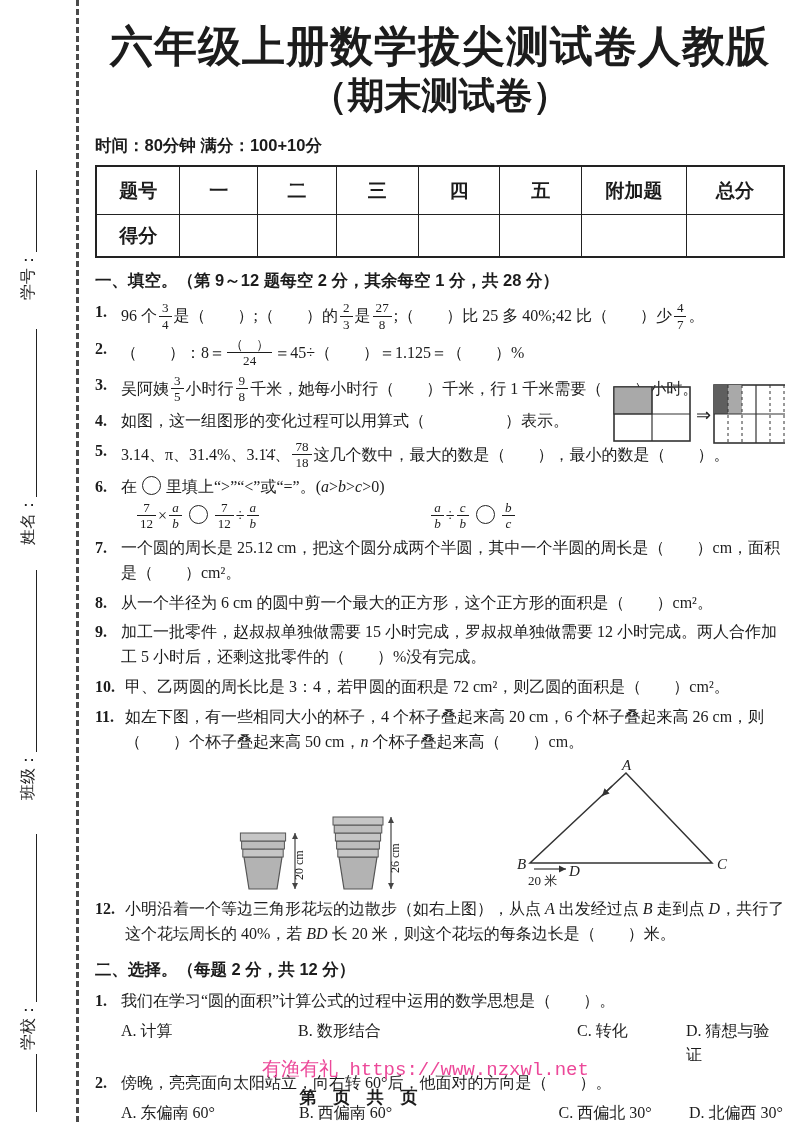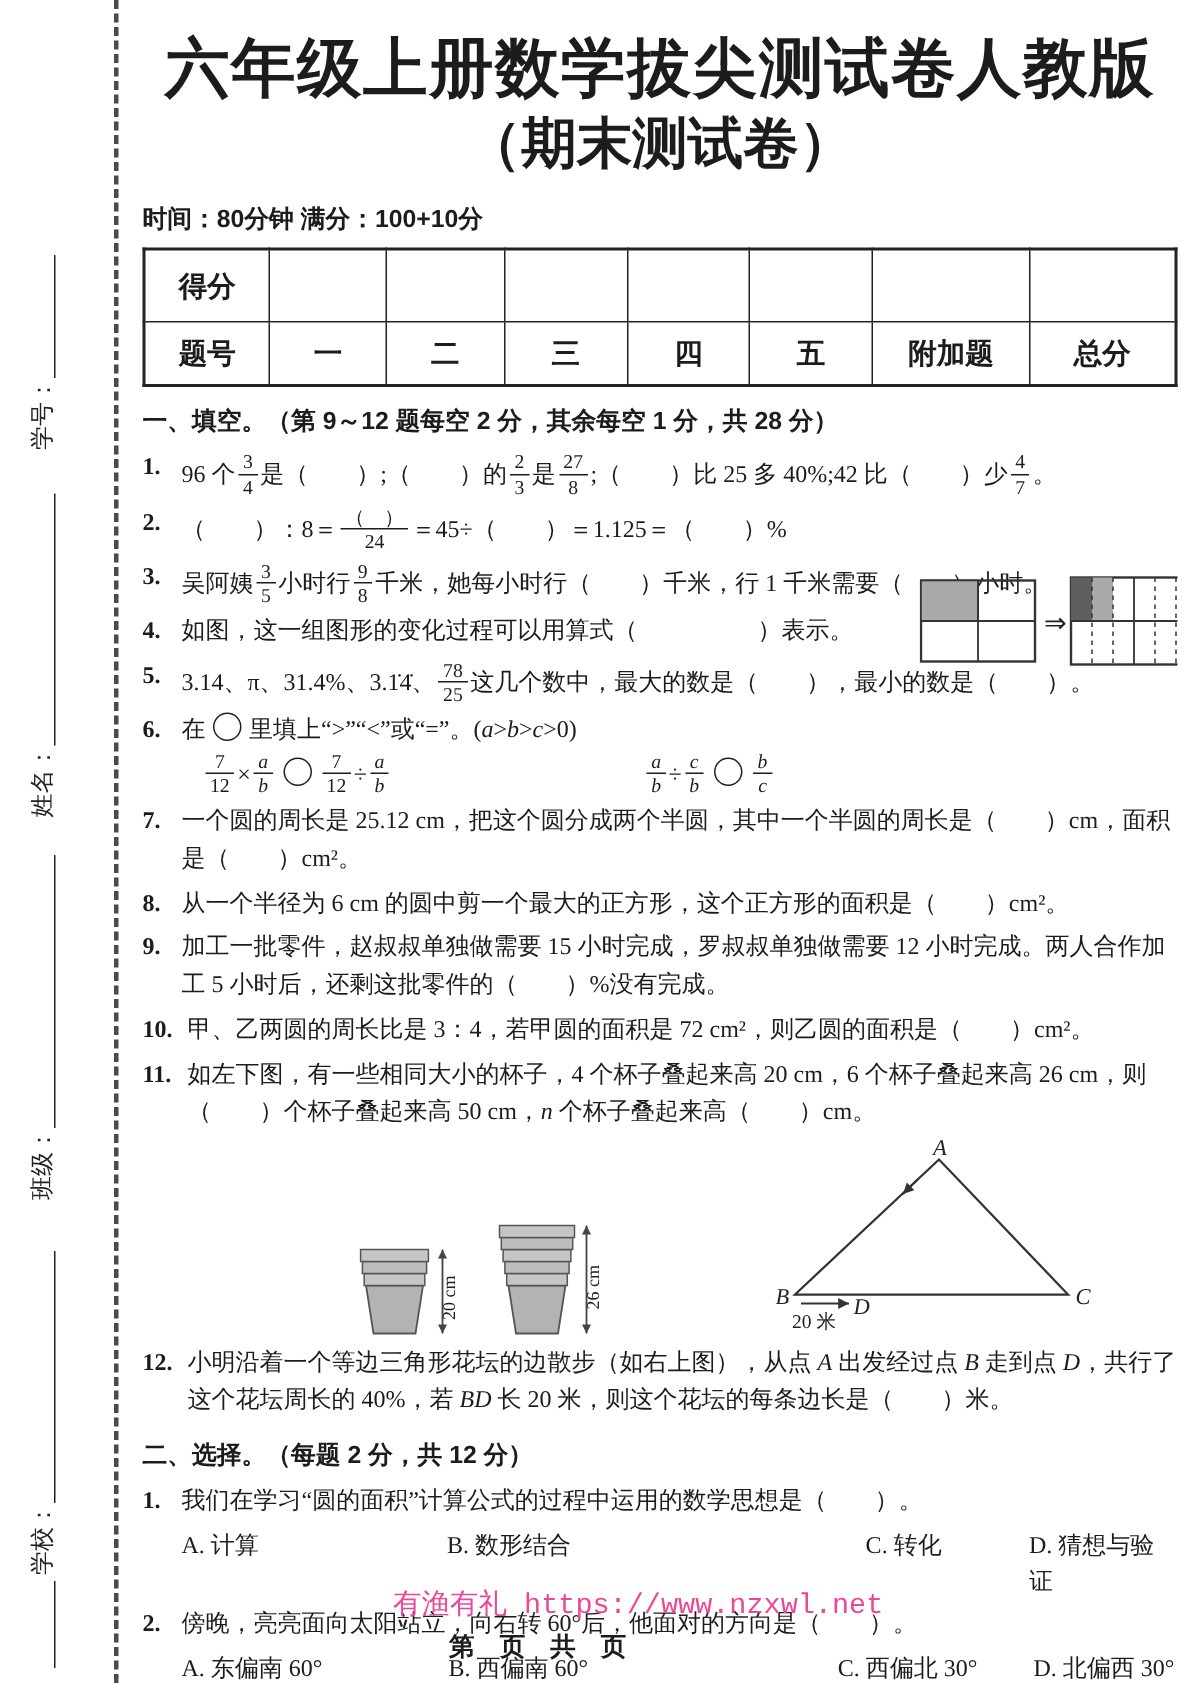--- a/index.html
+++ b/index.html
@@ -85,38 +85,38 @@
           <col style="width:78px">
           <col style="width:79px">
           <col style="width:82px">
                 <col style="width:82px">
           <col style="width:82px">
           <col style="width:105px">
           <col style="width:98px">
         </colgroup>
       <tbody>
           <tr>
-        <td>得分</td>
-        <td></td>
-        <td></td>
-        <td></td>
-        <td></td>
-        <td></td>
-        <td></td>
-        <td></td>
-      </tr>
-      <tr>
         <td>题号</td>
         <td>一</td>
         <td>二</td>
         <td>三</td>
         <td>四</td>
         <td>五</td>
         <td>附加题</td>
         <td>总分</td>
+      </tr>
+      <tr>
+        <td>得分</td>
+        <td></td>
+        <td></td>
+        <td></td>
+        <td></td>
+        <td></td>
+        <td></td>
+        <td></td>
       </tr>
     </tbody>
       </table>
 
     <div class="sec-head">一、填空。（第 9～12 题每空 2 分，其余每空 1 分，共 28 分）</div>
 
     <div class="q">
       <span class="qno">1.</span>
       <span><span>96 个</span><span class="frac"><span class="num">3</span><span class="den">4</span></span><span>是（　　）;（　　）的</span><span class="frac"><span class="num">2</span><span class="den">3</span></span><span>是</span><span class="frac"><span class="num">27</span><span class="den">8</span></span><span>;（　　）比 25 多 40%;42 比（　　）少</span><span class="frac"><span class="num">4</span><span class="den">7</span></span><span>。</span></span>
     </div>
@@ -144,21 +144,21 @@
         <line x1="101" y1="35" x2="185" y2="35" stroke="#333" stroke-width="1.2"></line>
         <line x1="143" y1="6" x2="143" y2="64" stroke="#333" stroke-width="1.2"></line>
         <line x1="115" y1="6" x2="115" y2="64" stroke="#333" stroke-width="1" stroke-dasharray="3,3"></line>
         <line x1="129" y1="6" x2="129" y2="64" stroke="#333" stroke-width="1" stroke-dasharray="3,3"></line>
         <line x1="157" y1="6" x2="157" y2="64" stroke="#333" stroke-width="1" stroke-dasharray="3,3"></line>
         <line x1="171" y1="6" x2="171" y2="64" stroke="#333" stroke-width="1" stroke-dasharray="3,3"></line>
       </svg>
     </div>
     <div class="q">
       <span class="qno">5.</span>
-      <span><span>3.14、π、31.4%、3.1̇4̇、</span><span class="frac"><span class="num">78</span><span class="den">25</span></span><span>这几个数中，最大的数是（　　），最小的数是（　　）。</span></span>
+      <span><span>3.14、π、31.4%、3.1̇4̇、</span><span class="frac"><span class="num">78</span><span class="den">18</span></span><span>这几个数中，最大的数是（　　），最小的数是（　　）。</span></span>
     </div>
     <div class="q">
       <span class="qno">6.</span>
       <span><span>在</span><span class="circ"></span><span>里填上“&gt;”“&lt;”或“=”。(</span><span class="it">a</span><span>&gt;</span><span class="it">b</span><span>&gt;</span><span class="it">c</span><span>&gt;0)</span><br><span style="display: inline-block; width: 14px;"></span><span class="frac"><span class="num">7</span><span class="den">12</span></span><span>×</span><span class="frac it"><span class="num">a</span><span class="den">b</span></span><span class="circ"></span><span class="frac"><span class="num">7</span><span class="den">12</span></span><span>÷</span><span class="frac it"><span class="num">a</span><span class="den">b</span></span><span style="display: inline-block; width: 168px;"></span><span class="frac it"><span class="num">a</span><span class="den">b</span></span><span>÷</span><span class="frac it"><span class="num">c</span><span class="den">b</span></span><span class="circ"></span><span class="frac it"><span class="num">b</span><span class="den">c</span></span></span>
     </div>
     <div class="q">
       <span class="qno">7.</span>
       <span><span>一个圆的周长是 25.12 cm，把这个圆分成两个半圆，其中一个半圆的周长是（　　）cm，面积是（　　）cm²。</span></span>
     </div>
     <div class="q">

